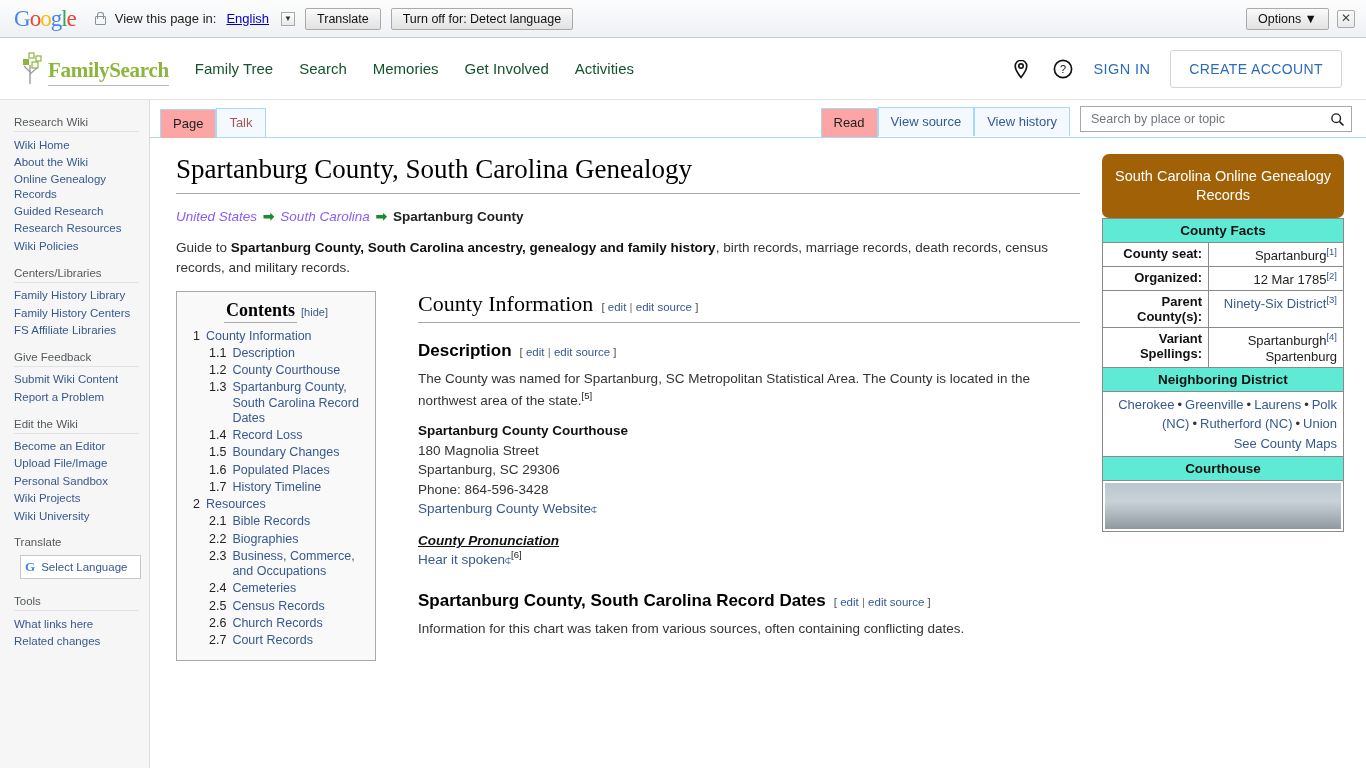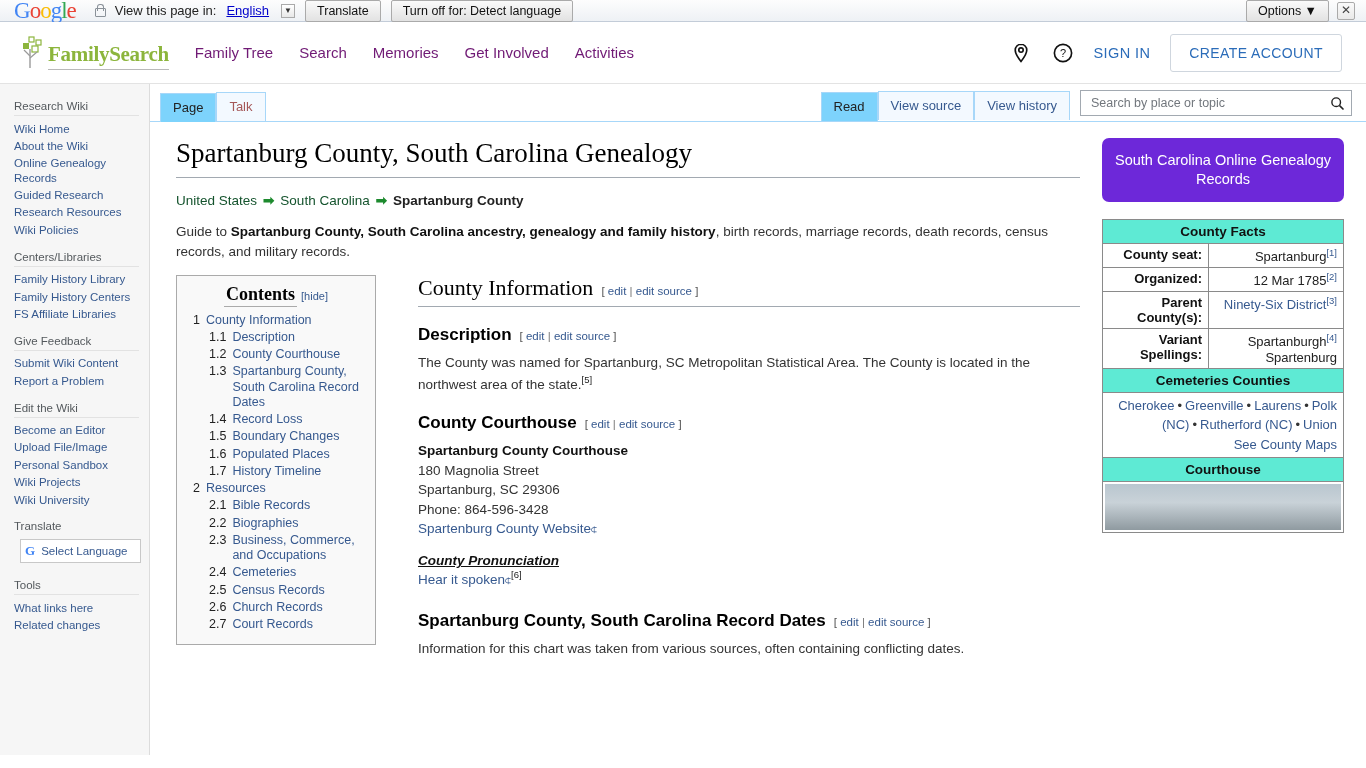--- a/index.html
+++ b/index.html
@@ -6,21 +6,21 @@
   html, body { margin:0; padding:0; }
   body {
     width:1366px; height:768px; overflow:hidden;
     background:#fff;
     font-family:"Liberation Sans", sans-serif;
     font-size:14px; color:#222;
   }
 
   
   #gt-bar{
-    height:22px; width:100%;
+    height:38px; width:100%;
     background:linear-gradient(#fdfdfd,#eef1f5);
     border-bottom:1px solid #c3ccd8;
     display:flex; align-items:center; gap:10px;
     padding:0 8px; position:relative;
   }
   #gt-logo{ font-family:"Liberation Serif", serif; font-size:23px; letter-spacing:-1px; padding-left:6px;}
   #gt-logo .b{color:#4285F4}#gt-logo .r{color:#EA4335}#gt-logo .y{color:#FBBC05}#gt-logo .g{color:#34A853}
   .lock-icon{ width:11px;height:13px;position:relative;display:inline-block;margin-left:8px;}
   .lock-icon:before{content:"";position:absolute;left:1px;top:4px;width:9px;height:7px;border:1.4px solid #8a9199;border-radius:1px;}
   .lock-icon:after{content:"";position:absolute;left:3px;top:0;width:5px;height:6px;border:1.4px solid #8a9199;border-bottom:none;border-radius:3px 3px 0 0;}
@@ -46,21 +46,21 @@
   #fs-header{
     height:62px;display:flex;align-items:center;padding:0 24px 0 20px;
     background:#fff;border-bottom:1px solid #e3e3e3;position:relative;
   }
   #fs-logo{display:flex;align-items:flex-end;margin-right:26px;}
   #fs-logo .wordmark{
     font-family:"Liberation Serif", serif;font-weight:bold;font-size:21px;color:#8cb53c;
     border-bottom:1px solid #b9b9b9;padding-bottom:2px;letter-spacing:-.3px;
   }
   #fs-nav{display:flex;gap:26px;}
-  #fs-nav a{color:#701a75;font-size:15px;text-decoration:none;cursor:pointer;}
+  #fs-nav a{color:#14532d;font-size:15px;text-decoration:none;cursor:pointer;}
   #fs-right{position:absolute;right:24px;display:flex;align-items:center;gap:20px;}
   .hicon{width:22px;height:22px;cursor:pointer;}
   #signin{color:#2b6cb9;font-size:14.5px;letter-spacing:.4px;cursor:pointer;text-decoration:none;}
   #create-acct{
     border:1px solid #cfd6de;border-radius:3px;color:#2b6cb9;font-size:14px;letter-spacing:.4px;
     padding:10px 18px;background:#fff;cursor:pointer;
   }
 
   
   #page{display:flex;height:671px;}
@@ -88,41 +88,41 @@
   #tabrow{
     display:flex;align-items:flex-end;height:38px;border-bottom:1px solid #a7d7f9;
     background:#fff;padding-left:10px;position:relative;
   }
   .tabs-left,.tabs-right{display:flex;align-items:flex-end;}
   .tabs-right{position:absolute;right:14px;bottom:0;align-items:center;}
   .tab{
     font-size:13px;padding:6px 12px 5px 12px;border:1px solid #a7d7f9;border-bottom:none;
     background:#f3f9ff;color:#36598f;cursor:pointer;line-height:1.3;
   }
-  .tab.selected{background:#7dd3fc;border-color:#a7d7f9;color:#222;position:relative;top:1px;}
+  .tab.selected{background:#fca5a5;border-color:#a7d7f9;color:#222;position:relative;top:1px;}
   .tab.talk{color:#a55858;}
   #searchbox{
     display:flex;align-items:center;border:1px solid #a2a9b1;background:#fff;
     width:272px;height:26px;margin-left:10px;margin-bottom:5px;padding:0 6px 0 8px;
   }
   #searchbox input{
     border:none;outline:none;flex:1;font-size:12.5px;color:#222;
     font-family:"Liberation Sans",sans-serif;background:transparent;
   }
   #searchbox input::placeholder{color:#72777d;}
 
   
   #body-wrap{flex:1;display:flex;padding:16px 22px 0 26px;min-height:0;overflow:hidden;position:relative;}
   #main{flex:1;min-width:0;}
   h1#title{
     font-family:"Liberation Serif", serif;font-weight:normal;font-size:27px;color:#000;
     margin:0;padding-bottom:8px;border-bottom:1px solid #a2a9b1;
   }
   #breadcrumb{margin:14px 0 0 0;font-size:13.5px;}
-  #breadcrumb a{color:#14532d;text-decoration:none;cursor:pointer;}
+  #breadcrumb a{color:#8b5cf6;font-style:italic;text-decoration:none;cursor:pointer;}
   #breadcrumb .arrow{color:#1d8a2e;font-weight:bold;margin:0 6px;}
   #breadcrumb .cur{font-weight:bold;color:#222;}
   #intro{font-size:13.5px;line-height:1.5;margin:14px 0 0 0;color:#333;}
   #intro b{color:#111;}
 
   
   #cols{display:flex;margin-top:12px;gap:22px;align-items:flex-start;}
 
   
   #toc{
@@ -158,22 +158,22 @@
   .addr .bold{font-weight:bold;color:#111;}
   a.ext{color:#36598f;text-decoration:none;cursor:pointer;}
   .exticon{font-size:10px;color:#36598f;}
   sup.ref{font-size:9.5px;color:#36598f;vertical-align:super;cursor:pointer;}
   sup.refb{font-size:9.5px;color:#222;vertical-align:super;}
   .pron{font-weight:bold;font-style:italic;font-size:13.5px;margin-top:14px;color:#111;text-decoration:underline;}
 
   
   #rail{flex:0 0 242px;width:242px;margin-left:22px;}
   #sc-button{
-    display:block;background:#6d28d9;color:#fff;border-radius:7px;text-align:center;
-    font-size:14.5px;line-height:1.3;padding:13px 10px;cursor:pointer;margin-bottom:17px;
+    display:block;background:#a16207;color:#fff;border-radius:7px;text-align:center;
+    font-size:14.5px;line-height:1.3;padding:13px 10px;cursor:pointer;margin-bottom:0;
   }
   table.infobox{
     width:100%;border-collapse:collapse;border:1px solid #8a8a8a;background:#fff;font-size:13px;
   }
   table.infobox td,table.infobox th{border:1px solid #8a8a8a;padding:3px 6px;vertical-align:top;text-align:right;}
   table.infobox th.hdr{background:#5eead4;text-align:center;font-weight:bold;font-size:13.5px;color:#111;padding:4px;}
   table.infobox td.lbl{font-weight:bold;width:44%;color:#111;}
   table.infobox td.val{color:#222;}
   table.infobox td.val a{color:#36598f;text-decoration:none;cursor:pointer;}
   td.neigh{text-align:center;line-height:1.5;padding:5px 6px;}
@@ -454,21 +454,20 @@
             </ul>
           </div>
 
           <div id="article">
             <h2 class="sec"><span>County Information</span><span class="editsec"><span>[</span> <a>edit</a> <span class="sep">|</span> <a>edit source</a> <span>]</span></span></h2>
 
             <h3 class="sub"><span>Description</span><span class="editsec"><span>[</span> <a>edit</a> <span class="sep">|</span> <a>edit source</a> <span>]</span></span></h3>
 
             <p class="txt"><span>The County was named for Spartanburg, SC Metropolitan Statistical Area. The County is located in the northwest area of the state.</span><sup class="refb">[5]</sup></p>
 
-            <h3 class="sub"><span>County Courthouse</span><span class="editsec"><span>[</span> <a>edit</a> <span class="sep">|</span> <a>edit source</a> <span>]</span></span></h3>
 
             <div class="addr">
               <div class="bold">Spartanburg County Courthouse</div>
               <div>180 Magnolia Street</div>
               <div>Spartanburg, SC 29306</div>
               <div>Phone: 864-596-3428</div>
               <div><a class="ext">Spartenburg County Website</a><span class="exticon">⍧</span></div>
             </div>
 
             <div class="pron">County Pronunciation</div>
@@ -499,21 +498,21 @@
           </tr>
           <tr>
             <td class="lbl">Parent County(s):</td>
             <td class="val"><a>Ninety-Six District</a><sup class="ref">[3]</sup></td>
           </tr>
           <tr>
             <td class="lbl">Variant Spellings:</td>
             <td class="val"><span>Spartanburgh</span><sup class="ref">[4]</sup><br><span>Spartenburg</span></td>
           </tr>
           <tr>
-                <th class="hdr" colspan="2">Cemeteries Counties</th>
+                <th class="hdr" colspan="2">Neighboring District</th>
               </tr>
           <tr>
             <td class="neigh" colspan="2">
               <a>Cherokee</a><span class="dot">•</span><a>Greenville</a><span class="dot">•</span><a>Laurens</a><span class="dot">•</span><a>Polk (NC)</a><span class="dot">•</span><a>Rutherford (NC)</a><span class="dot">•</span><a>Union</a><br><a>See County Maps</a>
             </td>
           </tr>
           <tr>
                 <th class="hdr" colspan="2">Courthouse</th>
               </tr>
           <tr>

